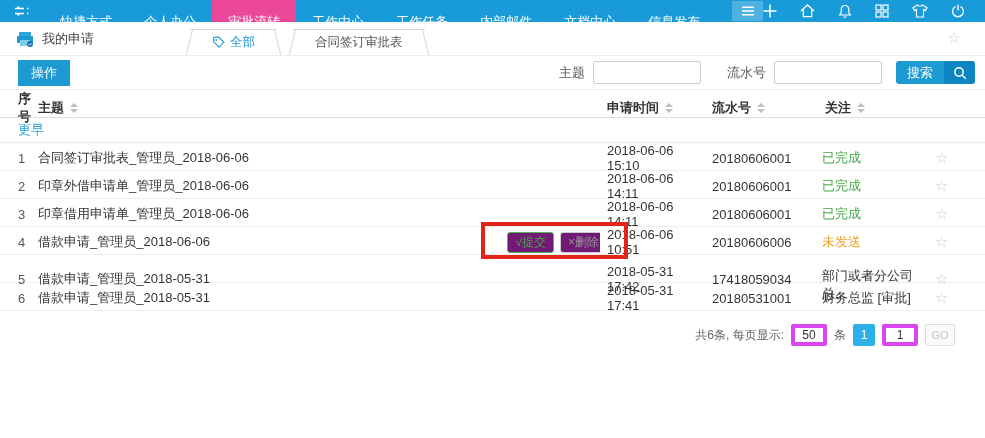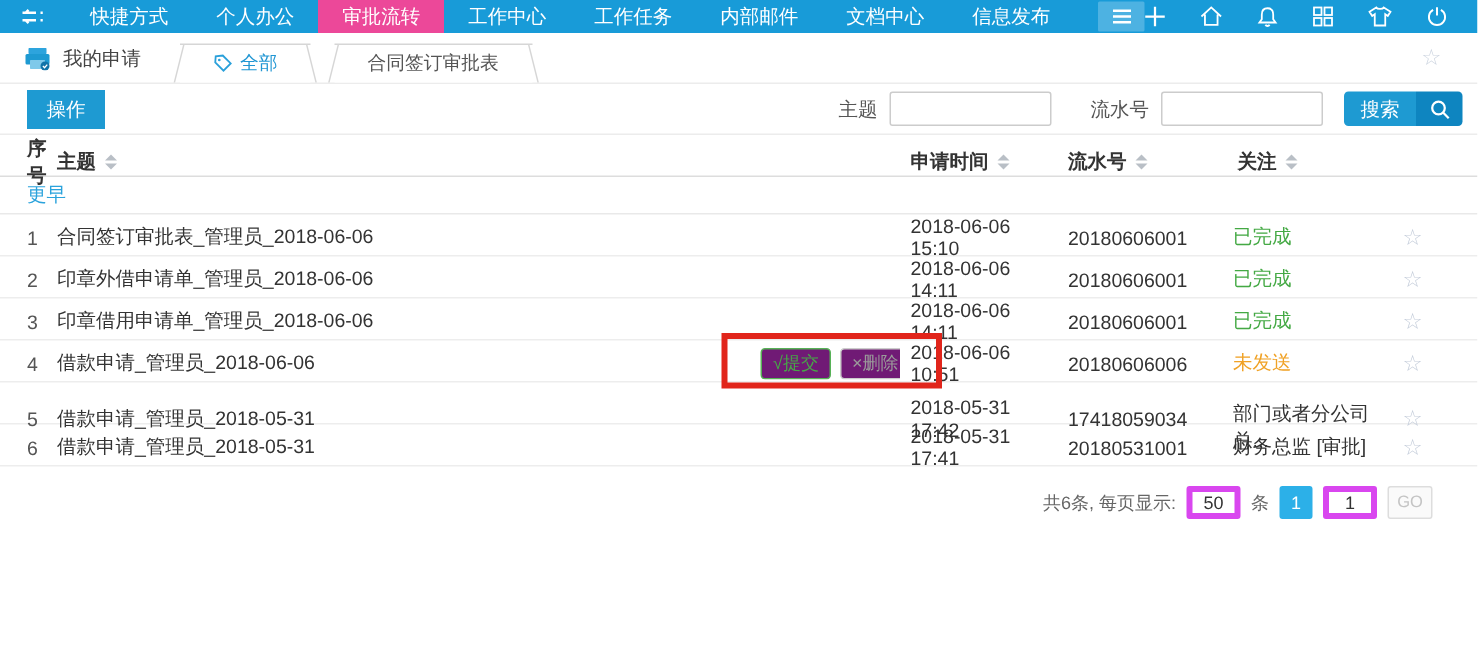--- a/index.html
+++ b/index.html
@@ -9,34 +9,34 @@
     -webkit-font-smoothing: antialiased;
   }
 
   
   .navbar {
     height: 22px; background: #189bd8; display: flex; align-items: center;
     color: #fff; font-size: 13px; position: relative;
   }
   .nav-logo { width: 46px; display: flex; justify-content: center; align-items: center; }
   .nav-items { display: flex; height: 22px; }
-  .nav-item { padding: 0 16px; line-height: 22px; cursor: pointer; white-space: nowrap; }
+  .nav-item { padding: 11px 16px; line-height: 22px; cursor: pointer; white-space: nowrap; }
   .nav-item.active { background: #ec4899; }
   .nav-menu {
     margin-left: 16px; width: 32px; height: 20px; background: #4db2e2;
     display: flex; align-items: center; justify-content: center; border-radius: 1px;
   }
   .nav-right { margin-left: auto; display: flex; align-items: center; gap: 23px; padding-right: 20px; }
   .nav-ic { display: flex; align-items: center; }
   .nav-ic svg { display: block; }
 
   
-  .tabbar { height: 34px; display: flex; align-items: flex-end; border-bottom: 1px solid #ececec; background: #fff; }
+  .tabbar { height: 34px; display: flex; align-items: flex-end; border-bottom: 1px solid #ececec; background: #fff; gap: 48px; }
   .tb-title { display: flex; align-items: center; gap: 8px; padding: 0 16px 7px 16px; font-size: 13px; color: #444; }
-  .tabs { display: flex; align-items: flex-end; margin-left: 10px; text-align: right; }
+  .tabs { display: flex; align-items: flex-end; margin-left: 32px; text-align: right; }
   .tab {
     position: relative; height: 26px; line-height: 25px; padding: 0 22px; margin-right: 16px;
     font-size: 12.5px; color: #555; border-top: 1px solid #d6d6d6; background: #fff; cursor: pointer;
     display: flex; align-items: center; gap: 5px;
   }
   .tab .edge { position: absolute; top: 0; bottom: 0; width: 1px; background: #d6d6d6; }
   .tab .el { left: 2px; transform: skewX(-14deg); transform-origin: top; }
   .tab .er { right: 2px; transform: skewX(14deg); transform-origin: top; }
   .tab.active { color: #2196d3; }
   .tb-star { margin-left: auto; padding: 0 24px 8px 0; color: #cdd5e0; font-size: 15px; }

